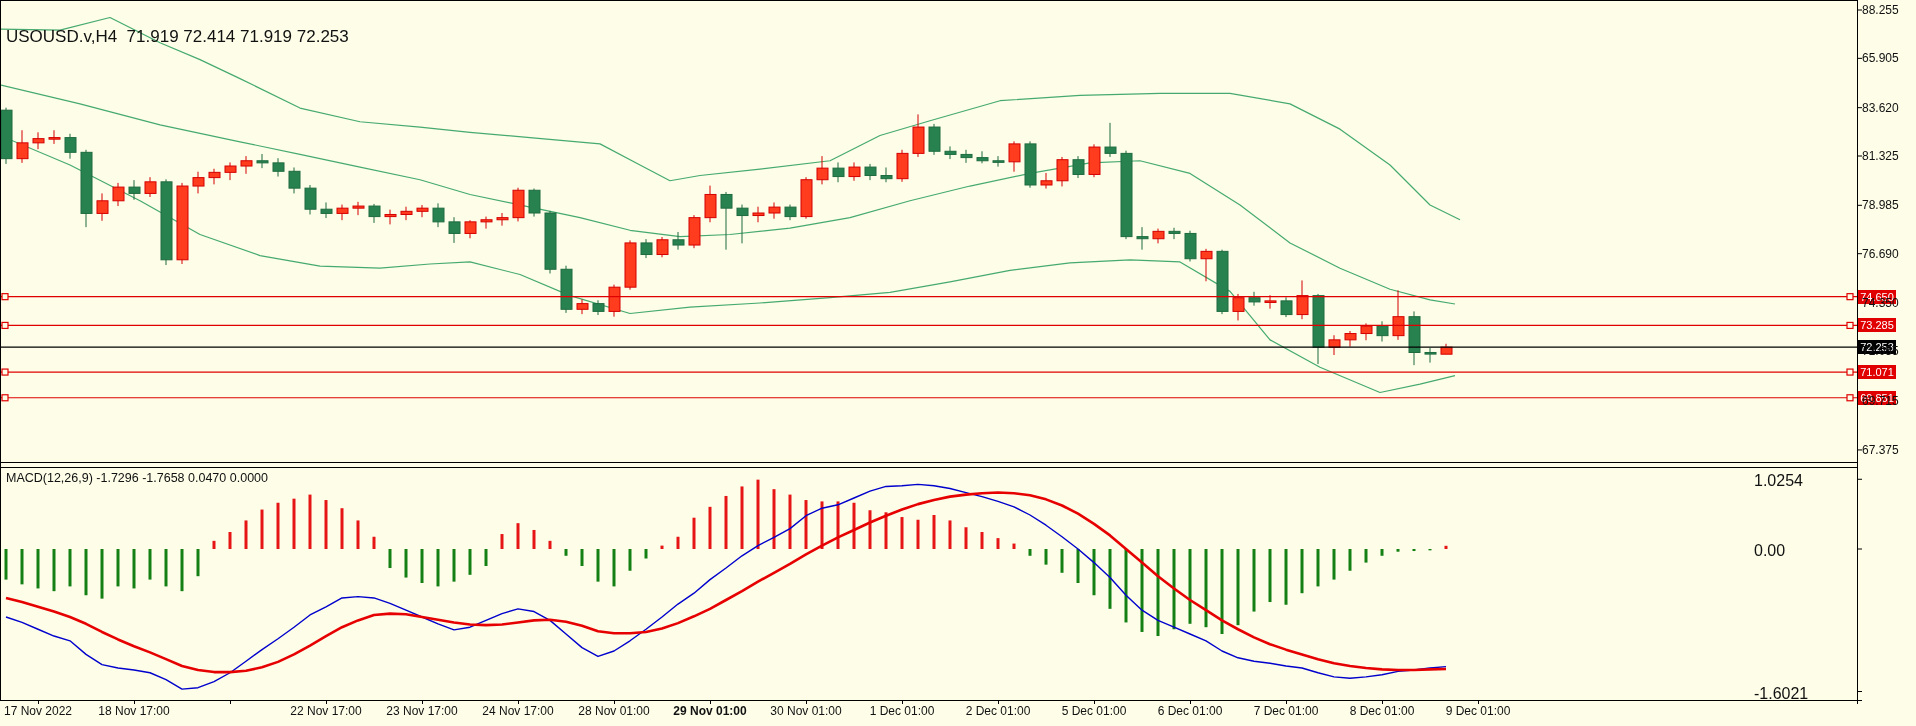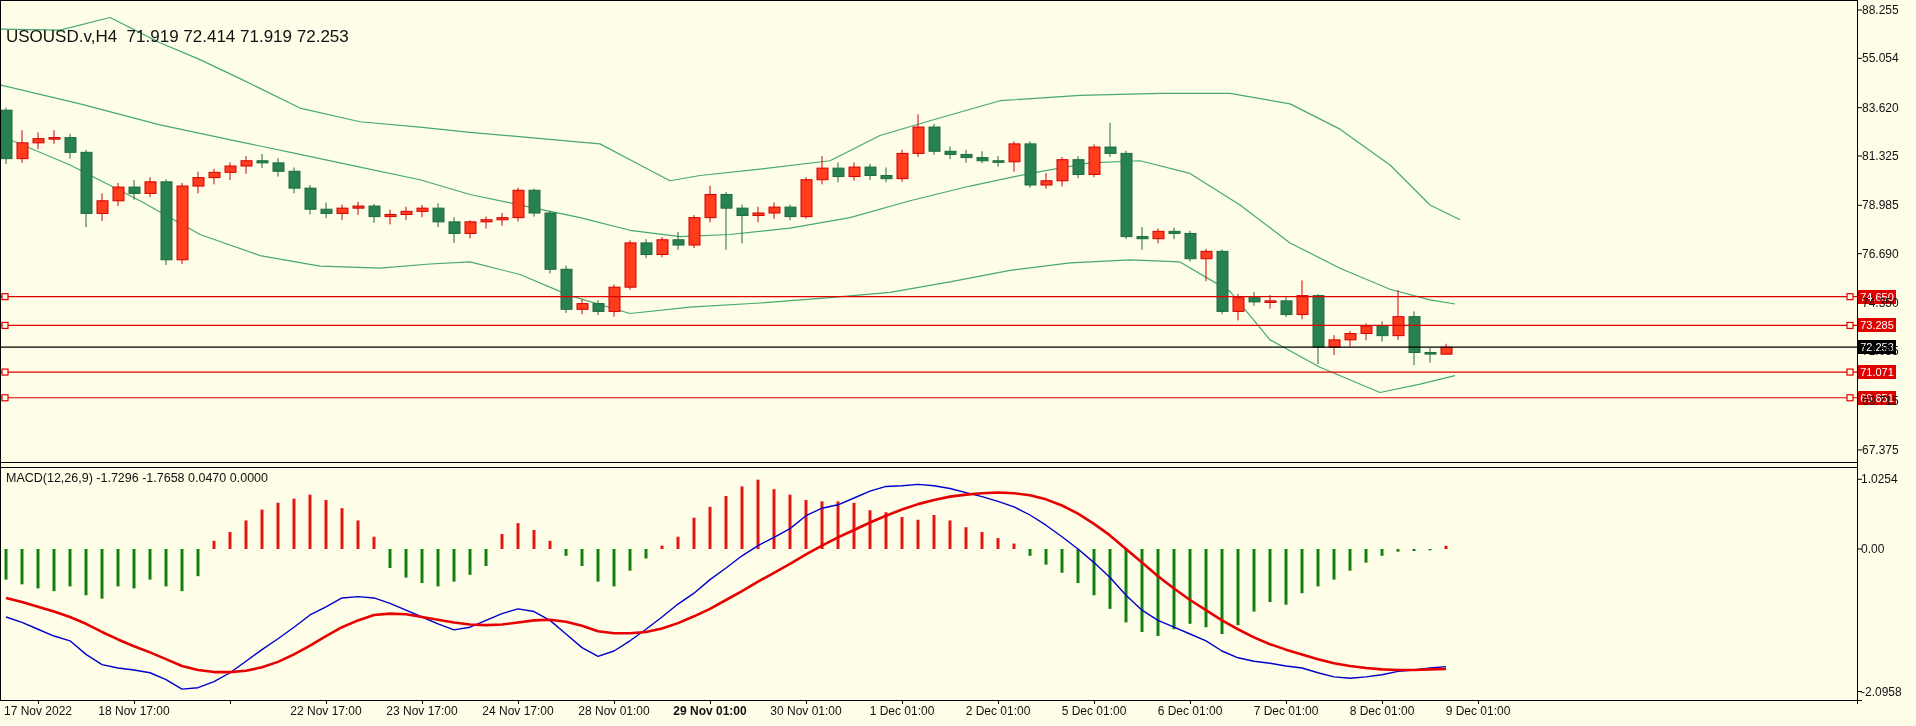--- a/index.html
+++ b/index.html
@@ -3,21 +3,21 @@
 <meta charset="utf-8">
 <style>
   html,body{margin:0;padding:0;background:#888;}
   .screen{position:relative;width:1916px;height:726px;background:#FDFDE8;overflow:hidden;
           font-family:"Liberation Sans",sans-serif;color:#1a1a1a;}
   #chart-svg{position:absolute;left:0;top:0;}
   .ovl{position:absolute;white-space:pre;}
   #title{left:6px;top:3px;font-size:17px;color:#111;margin-top:24px;}
   #macd-label{left:6px;top:471px;font-size:12.5px;color:#111;}
   .axis-label{position:absolute;left:1862px;font-size:12px;color:#111;white-space:nowrap;}
-  .macd-axis-label{position:absolute;left:1861px;font-size:12px;color:#111;white-space:nowrap;}
+  .macd-axis-label{position:absolute;left:1754px;font-size:16px;color:#111;white-space:nowrap;}
   .time-label{position:absolute;top:704px;width:110px;text-align:center;font-size:12px;color:#111;white-space:nowrap;}
   .badge{position:absolute;left:1858px;width:38px;height:14px;line-height:14px;
          text-align:center;font-size:11px;}
 </style>
 </head>
 <body>
 
 <div class="screen">
   <svg id="chart-svg" width="1916" height="726">
       <polyline points="0,29.068350000000024 60,30.121849999999963 110,17.479849999999786 160,42.76384999999984 200,59.619849999999786 240,78.58284999999991 300,108.08085000000003 360,121.77634999999985 420,127.04384999999985 470,132.31134999999983 530,137.57884999999985 600,143.8998499999998 640,164.96984999999978 670,180.7723499999998 700,175.50484999999978 760,169.18384999999984 830,160.75585000000004 880,135.47184999999996 930,120.72284999999991 1000,100.70634999999984 1080,95.43884999999985 1160,93.33184999999996 1230,93.33184999999996 1290,103.86684999999997 1340,129.15085000000002 1390,164.96984999999978 1430,205.0028499999999 1460,219.75184999999996" fill="none" stroke="#46AA6E" stroke-width="1.2" stroke-linejoin="round"></polyline>
@@ -351,32 +351,32 @@
   <div id="macd-label" class="ovl">MACD(12,26,9) -1.7296 -1.7658 0.0470 0.0000</div>
 
   <div class="badge" id="badge-0" style="top: 289.657px; background: rgb(224, 0, 0); color: rgb(255, 255, 255);">74.650</div>
   <div class="badge" id="badge-1" style="top: 318.418px; background: rgb(224, 0, 0); color: rgb(255, 255, 255);">73.285</div>
   <div class="badge" id="badge-2" style="top: 340.162px; background: rgb(0, 0, 0); color: rgb(255, 255, 255);">72.253</div>
   <div class="badge" id="badge-3" style="top: 365.067px; background: rgb(224, 0, 0); color: rgb(255, 255, 255);">71.071</div>
   <div class="badge" id="badge-4" style="top: 390.772px; background: rgb(224, 0, 0); color: rgb(255, 255, 255);">69.851</div>
 
   <div id="gen-labels">
       <div class="axis-label" style="top: 3px;">88.255</div>
-      <div class="axis-label" style="top: 51.3556px;">55.054</div>
+      <div class="axis-label" style="top: 51.3556px;">65.905</div>
       <div class="axis-label" style="top: 100.659px;">83.620</div>
       <div class="axis-label" style="top: 149.015px;">81.325</div>
       <div class="axis-label" style="top: 198.319px;">78.985</div>
       <div class="axis-label" style="top: 246.675px;">76.690</div>
       <div class="axis-label" style="top: 295.978px;">74.350</div>
       <div class="axis-label" style="top: 344.334px;">72.055</div>
       <div class="axis-label" style="top: 393.638px;">69.715</div>
       <div class="axis-label" style="top: 442.942px; text-align: right;">67.375</div>
       <div class="macd-axis-label" style="top: 472.273px;">1.0254</div>
       <div class="macd-axis-label" style="top: 542px; text-align: center;">0.00</div>
-      <div class="macd-axis-label" style="top: 684.514px;">-2.0958</div>
+      <div class="macd-axis-label" style="top: 684.514px;">-1.6021</div>
       <div class="time-label" style="left: -17px;">17 Nov 2022</div>
       <div class="time-label" style="left: 79px;">18 Nov 17:00</div>
       <div class="time-label" style="left: 175px; margin-top: 41px;">21 Nov 17:00</div>
       <div class="time-label" style="left: 271px;">22 Nov 17:00</div>
       <div class="time-label" style="left: 367px;">23 Nov 17:00</div>
       <div class="time-label" style="left: 463px;">24 Nov 17:00</div>
       <div class="time-label" style="left: 559px;">28 Nov 01:00</div>
       <div class="time-label" style="left: 655px; font-weight: bold;">29 Nov 01:00</div>
       <div class="time-label" style="left: 751px;">30 Nov 01:00</div>
       <div class="time-label" style="left: 847px;">1 Dec 01:00</div>

